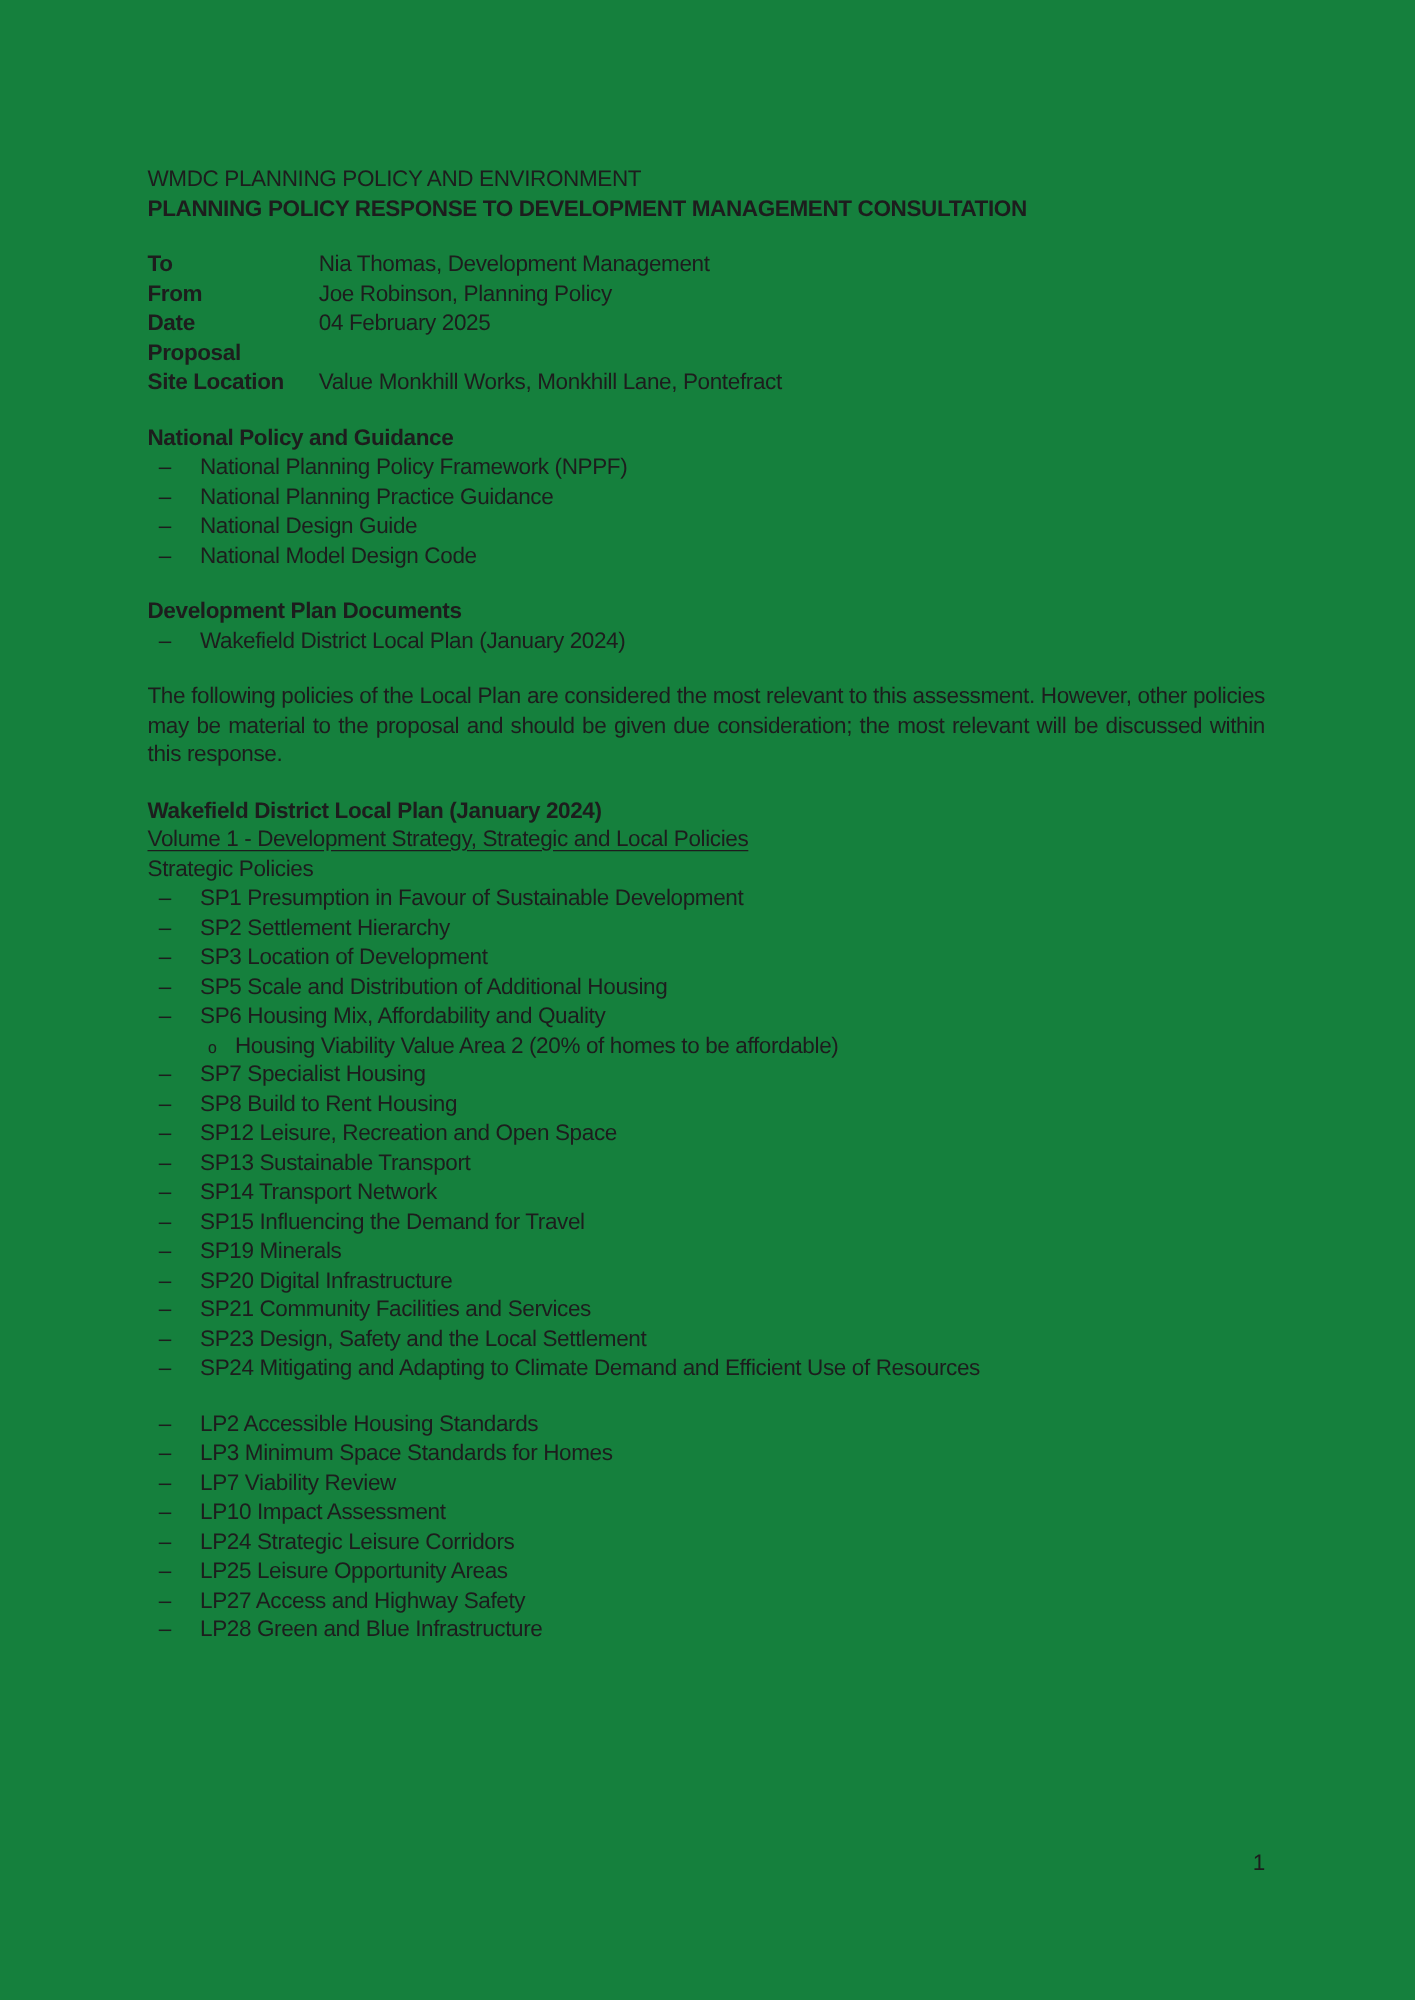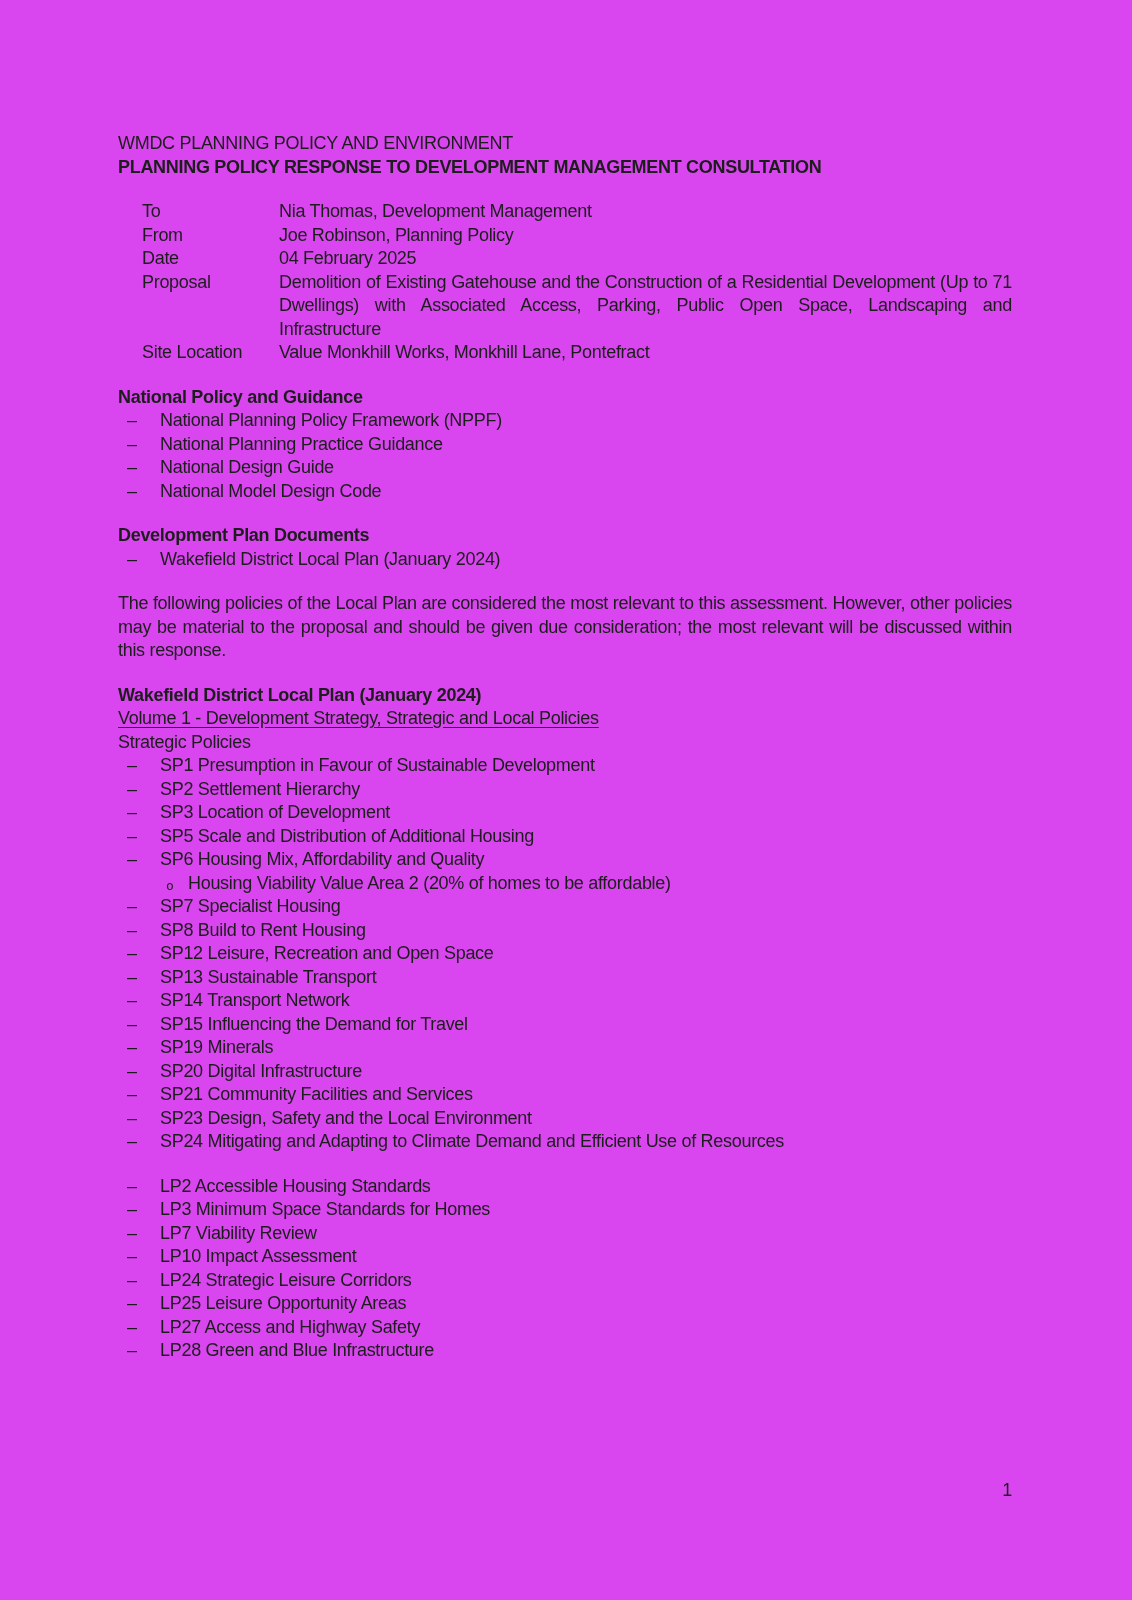--- a/index.html
+++ b/index.html
@@ -1,39 +1,39 @@
 <!DOCTYPE html>
 <html><head>
 <meta charset="utf-8">
 <style>
   html, body { margin: 0; padding: 0; background: #ffffff; }
   .page {
     position: relative;
     width: 1132px;
     height: 1600px;
-    background: #d946ef;
+    background: #15803d;
     font-family: "Liberation Sans", sans-serif;
     font-size: 18px;
     line-height: 23.5px;
     color: #1d1d1d;
     letter-spacing: -0.3px;
     overflow: hidden;
   }
   .content {
     position: absolute;
     left: 118px;
     top: 132px;
     width: 894px;
   }
   .b { font-weight: bold; }
   .sp { height: 21px; }
 
   
   .meta-row { display: flex; }
-  .meta-label { flex: 0 0 137px; font-weight: normal; margin-left: 24px; }
+  .meta-label { flex: 0 0 137px; font-weight: bold; }
   .meta-value { flex: 1; text-align: justify; }
 
   
   .bullet-line { position: relative; padding-left: 42px; }
   .dash { position: absolute; left: 9px; top: 0; }
   .sub-line { position: relative; padding-left: 70px; }
   .circle {
     position: absolute; left: 48px; top: 2px;
     font-family: "DejaVu Sans Mono", monospace;
     font-size: 13px;
@@ -75,21 +75,20 @@
         </div>
 
         <div class="meta-row">
           <div class="meta-label">Date</div>
           <div class="meta-value">04 February 2025</div>
         </div>
 
 
         <div class="meta-row">
           <div class="meta-label">Proposal</div>
-          <div class="meta-value">Demolition of Existing Gatehouse and the Construction of a Residential Development (Up to 71 Dwellings) with Associated Access, Parking, Public Open Space, Landscaping and Infrastructure</div>
         </div>
 
         <div class="meta-row">
           <div class="meta-label">Site Location</div>
           <div class="meta-value">Value Monkhill Works, Monkhill Lane, Pontefract</div>
         </div>
       </div>
 
     <div class="sp"></div>
 
@@ -259,21 +258,21 @@
             <div class="bullet-line">
               <span class="dash">–</span>
               <span>SP21 Community Facilities and Services</span>
             </div>
 
           </div>
 
           <div>
             <div class="bullet-line">
               <span class="dash">–</span>
-              <span>SP23 Design, Safety and the Local Environment</span>
+              <span>SP23 Design, Safety and the Local Settlement</span>
             </div>
 
           </div>
 
           <div>
             <div class="bullet-line">
               <span class="dash">–</span>
               <span>SP24 Mitigating and Adapting to Climate Demand and Efficient Use of Resources</span>
             </div>
 

